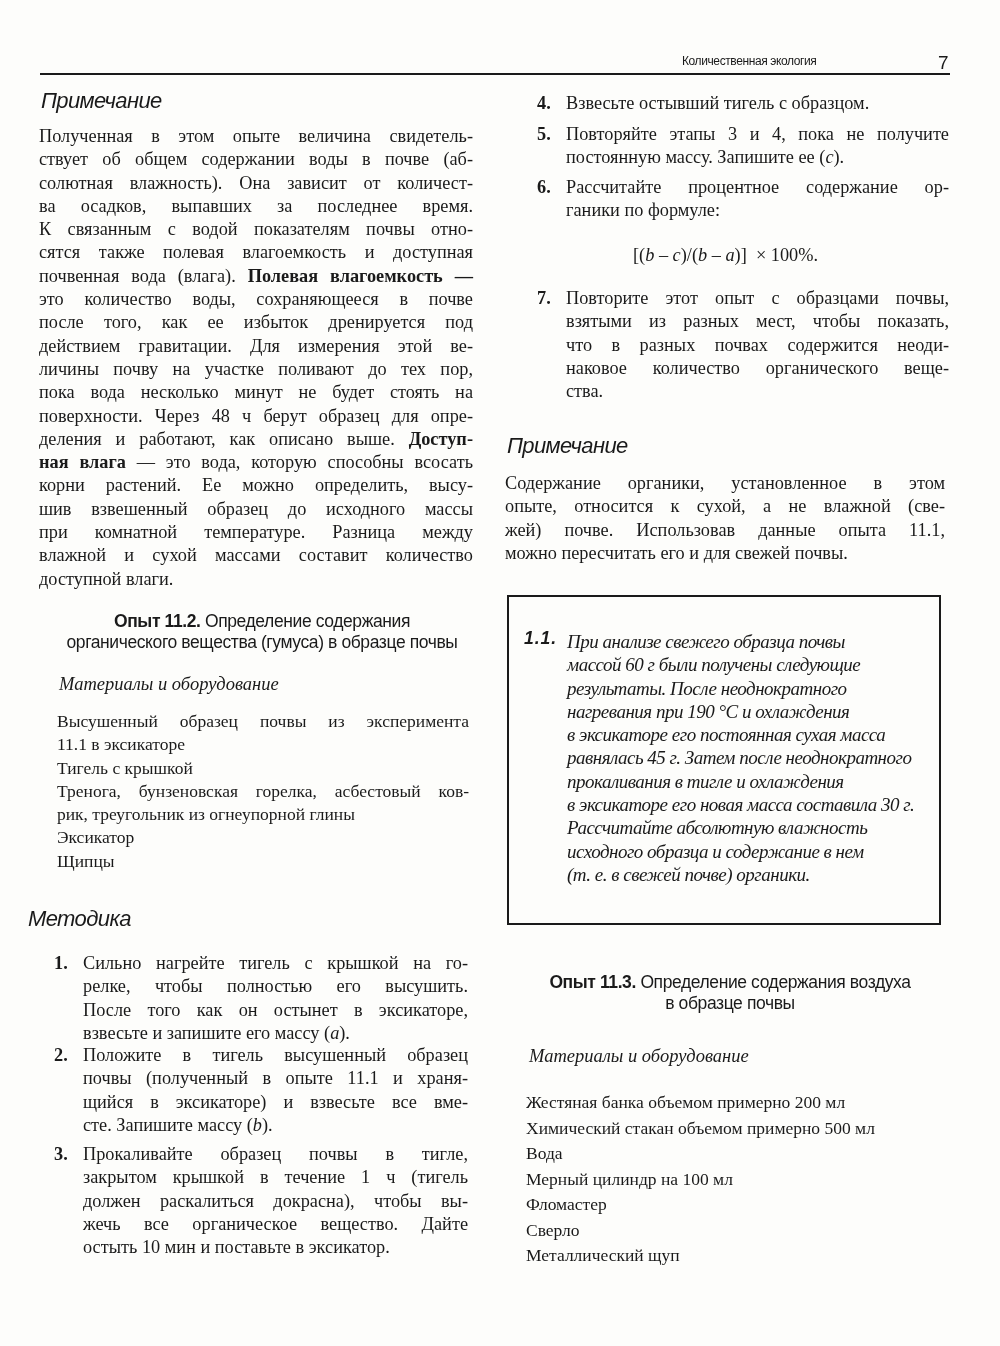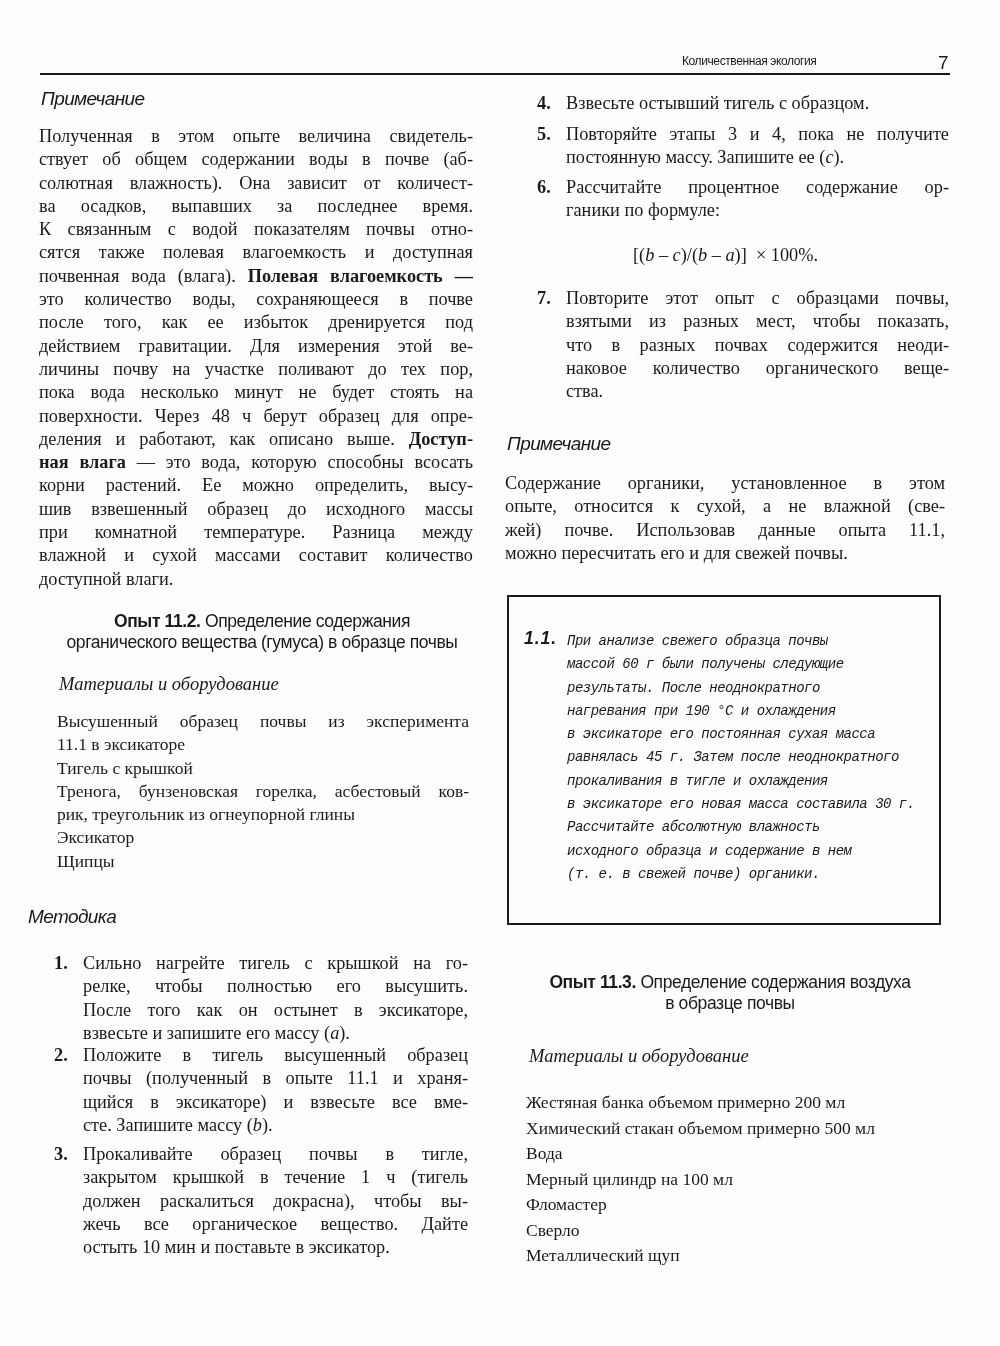--- a/index.html
+++ b/index.html
@@ -14,39 +14,39 @@
   .sans { font-family: "Liberation Sans", "DejaVu Sans", sans-serif; }
 
   
   .running-head { top: 54px; left: 682px; font-size: 12px; letter-spacing: -0.4px; }
   .page-num { top: 52px; left: 938px; font-size: 19px; }
   .rule { top: 73px; left: 40px; width: 910px; height: 2px; background: #1a1a1a; }
 
   
   .col { font-size: 18.3px; line-height: 23.3px; }
   .just-line { text-align: justify; text-align-last: justify; display: block; }
-  .note-heading { font-family: "Liberation Sans", "DejaVu Sans", sans-serif; font-style: italic; font-size: 19px; letter-spacing: -0.6px; }
+  .note-heading { font-family: "Liberation Sans", "DejaVu Sans", sans-serif; font-style: italic; font-size: 22px; letter-spacing: -0.6px; }
   .exp-heading { font-family: "Liberation Sans", "DejaVu Sans", sans-serif; font-size: 17.5px; line-height: 21px; letter-spacing: -0.4px; text-align: center; }
   .exp-heading b { font-weight: bold; }
   .subhead { font-style: italic; font-size: 18.5px; }
   .list-line { font-size: 17.5px; line-height: 23.3px; }
 
   .step { position: absolute; font-size: 18.3px; line-height: 23.3px; }
   .step .num { position: absolute; left: 0; top: 0; font-weight: bold; }
   .step .txt { position: absolute; top: 0; text-align: justify; }
 
   .formula { font-size: 18.3px; font-style: normal; }
   .formula i { font-style: italic; }
 
   .problem-box {
     top: 595px; left: 507px; width: 434px; height: 330px;
     border: 2px solid #1a1a1a; box-sizing: border-box;
   }
   .problem-num { top: 628px; left: 524px; font-family: "Liberation Sans", sans-serif; font-style: italic; font-weight: bold; font-size: 17.5px; letter-spacing: 1px; }
-  .problem-text { top: 630px; left: 567px; width: 360px; font-family: Liberation Mono, monospace; font-style: italic; font-size: 14px; line-height: 23.3px; letter-spacing: -0.5px; }
+  .problem-text { top: 630px; left: 567px; width: 360px; font-family: Liberation Serif, serif; font-style: italic; font-size: 19px; line-height: 23.3px; letter-spacing: -0.5px; }
   .problem-text span { display: block; white-space: nowrap; }
 </style>
 </head>
 <body>
 
 <div class="abs sans running-head">Количественная экология</div>
 <div class="abs sans page-num">7</div>
 <div class="abs rule"></div>
 
 <div class="abs note-heading" style="top:88px; left:41px;">Примечание</div>

